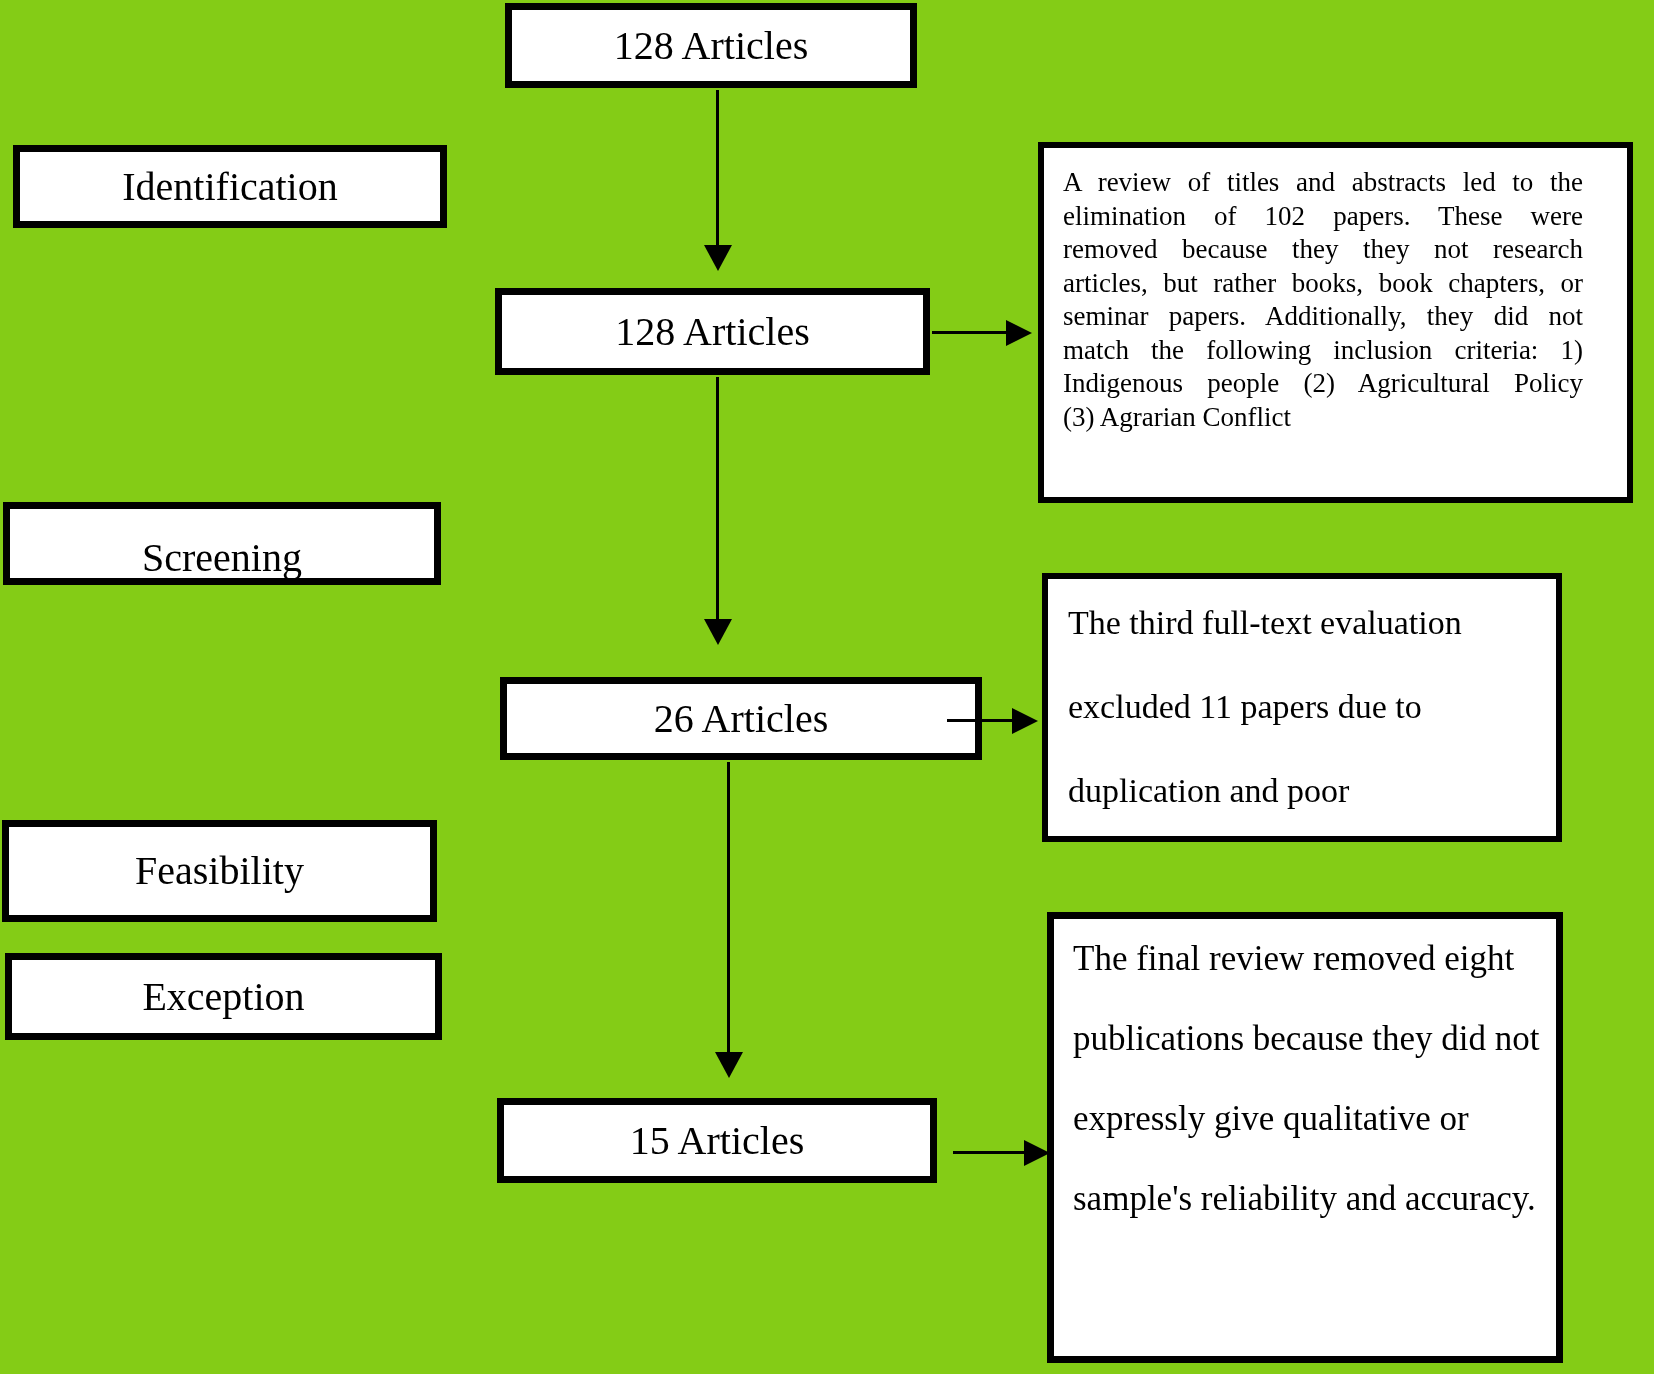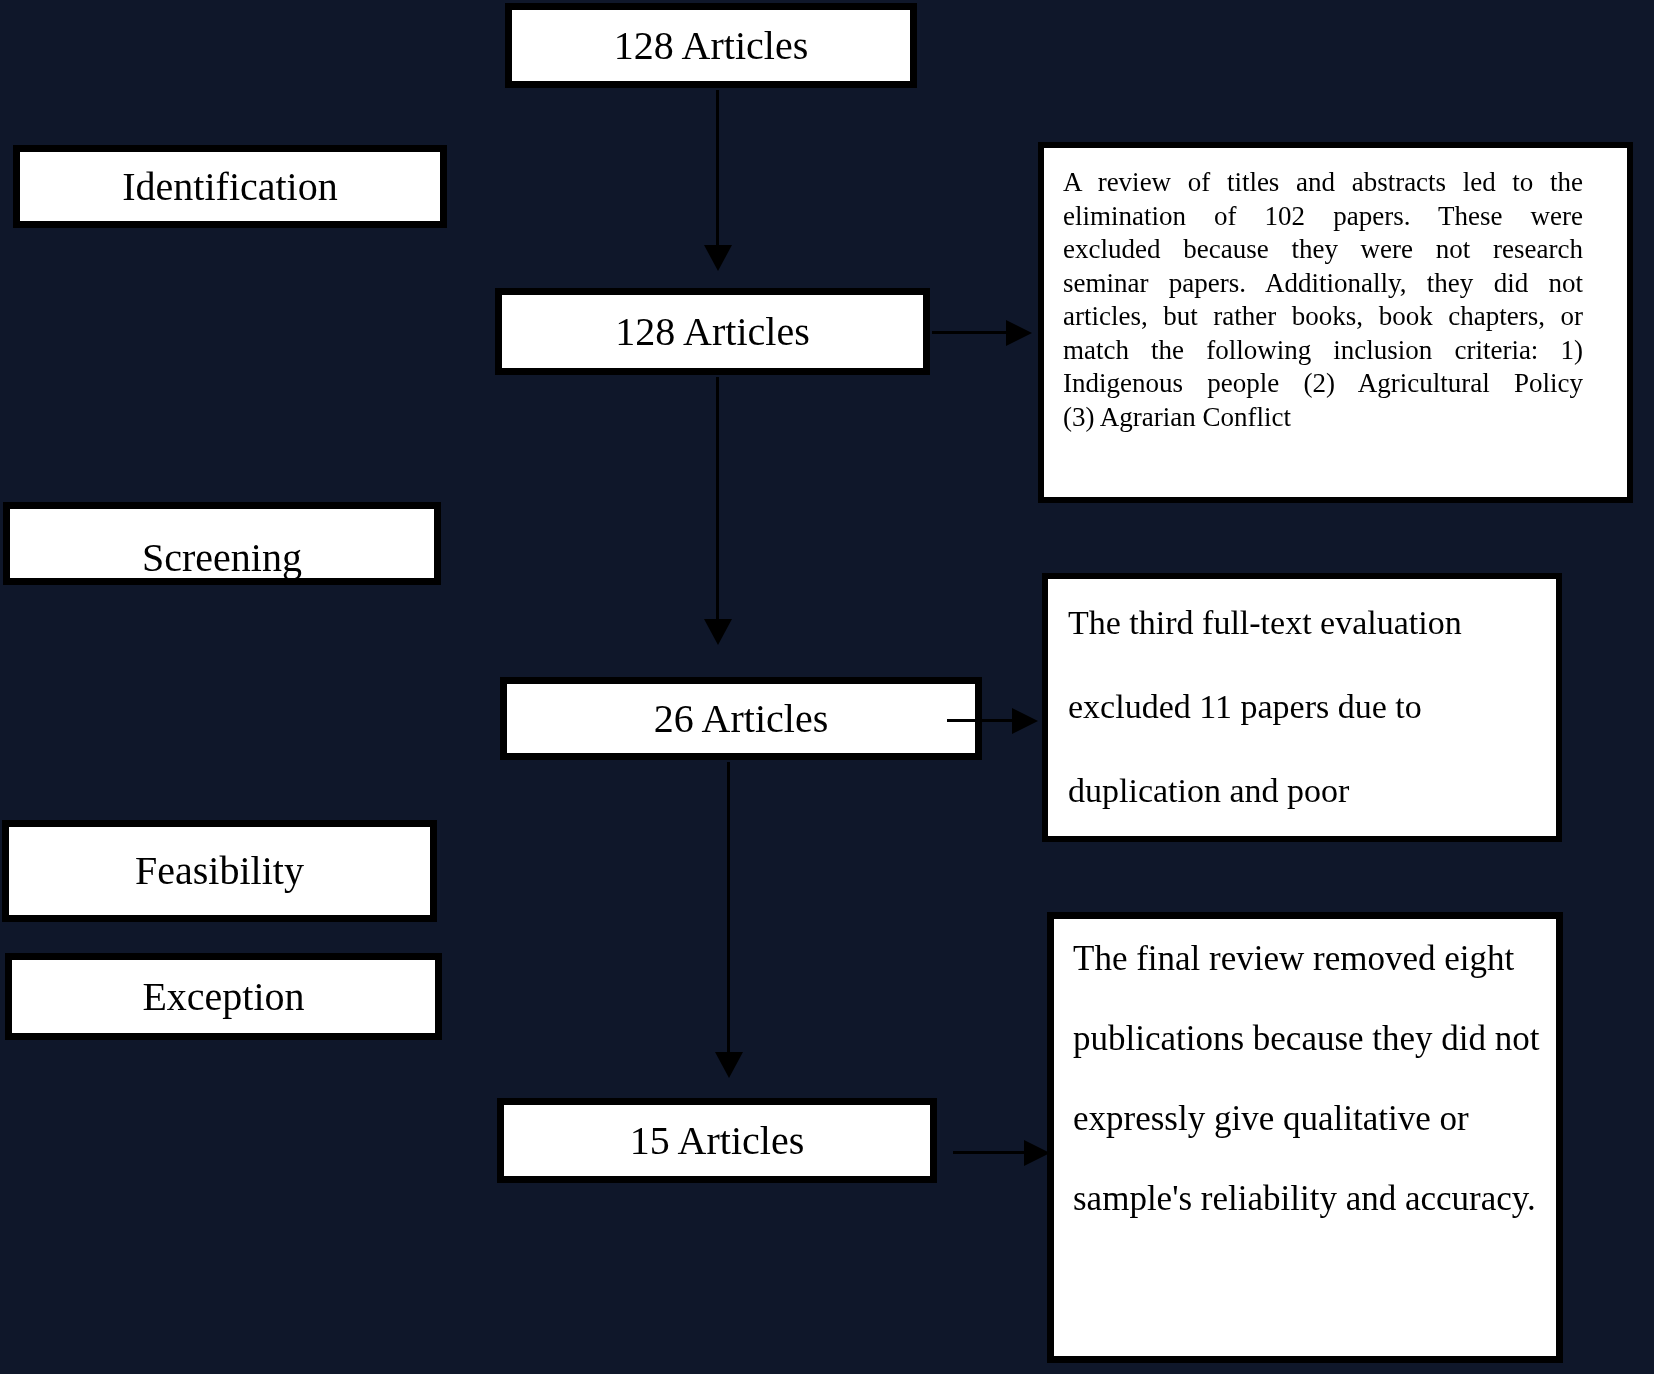--- a/index.html
+++ b/index.html
@@ -1,20 +1,20 @@
 <!DOCTYPE html>
 <html><head>
 <meta charset="utf-8">
 <style>
   html, body { margin: 0; padding: 0; background: #ffffff; }
   #canvas {
     position: relative;
     width: 1654px;
     height: 1374px;
-    background: #0f172a;
+    background: #84cc16;
     font-family: "Liberation Serif", "DejaVu Serif", serif;
     color: #000000;
     overflow: hidden;
   }
   .box {
     position: absolute;
     background: #ffffff;
     border: 7px solid #000000;
     box-sizing: border-box;
     display: flex;
@@ -107,23 +107,23 @@
     <span>Feasibility</span>
   </div>
 
   <div class="box label-box" style="left:5px; top:953px; width:437px; height:87px;">
     <span>Exception</span>
   </div>
 
   <div class="note note-screening" style="left:1038px; top:142px; width:595px; height:361px;">
     <span class="line">A review of titles and abstracts led to the</span>
     <span class="line">elimination of 102 papers. These were</span>
-    <span class="line">excluded because they were not research</span>
+    <span class="line">removed because they they not research</span>
+    <span class="line">articles, but rather books, book chapters, or</span>
     <span class="line">seminar papers. Additionally, they did not</span>
-    <span class="line">articles, but rather books, book chapters, or</span>
     <span class="line">match the following inclusion criteria: 1)</span>
     <span class="line">Indigenous people (2) Agricultural Policy</span>
     <span class="line last">(3) Agrarian Conflict</span>
   </div>
 
   <div class="note note-feasibility" style="left:1042px; top:573px; width:520px; height:269px;">
     <span class="line">The third full-text evaluation</span>
     <span class="line">excluded 11 papers due to</span>
     <span class="line">duplication and poor</span>
   </div>

